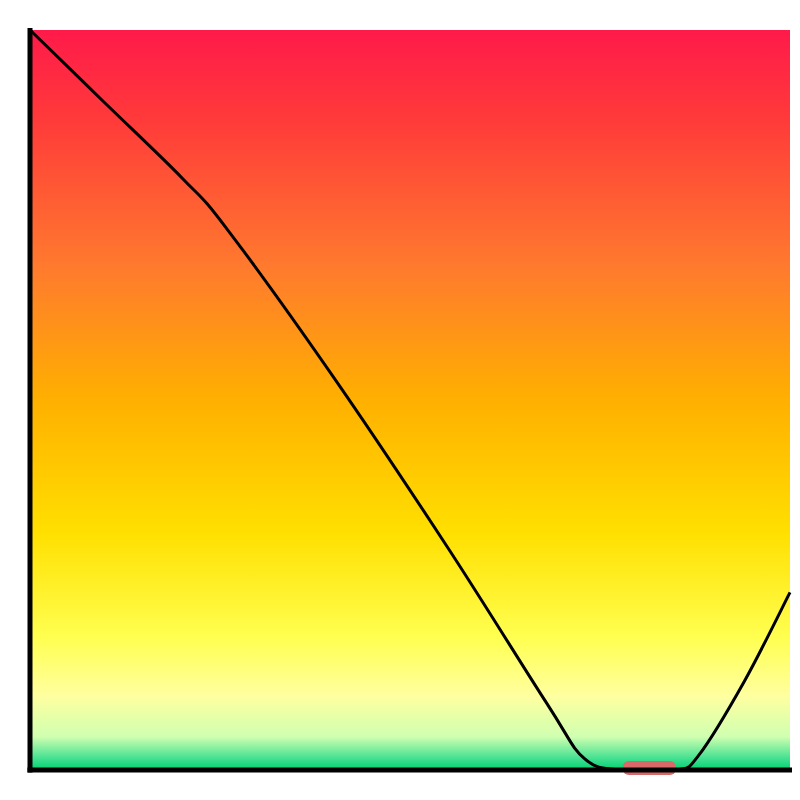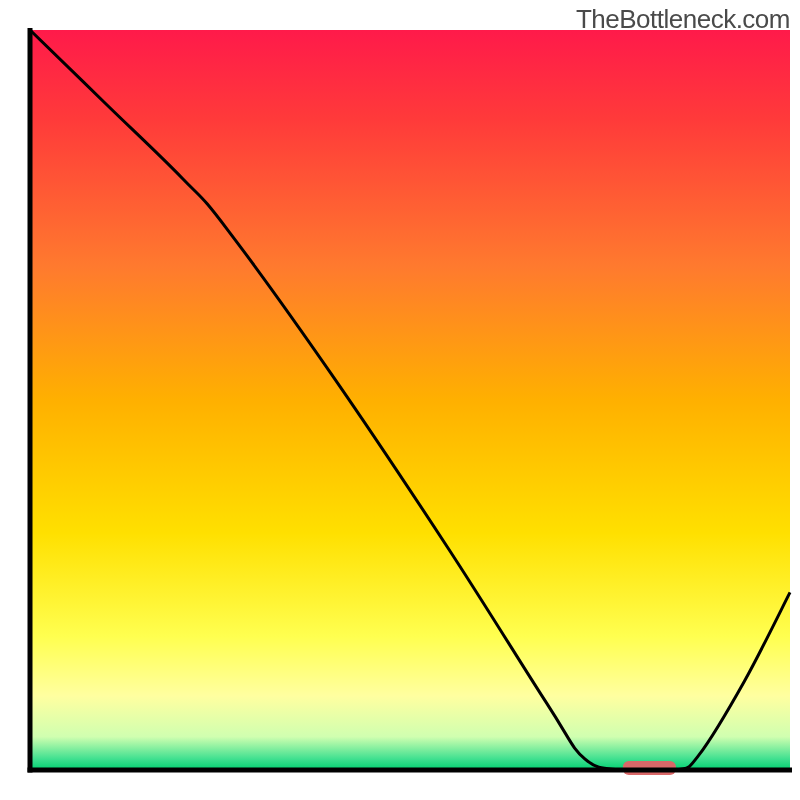--- a/index.html
+++ b/index.html
@@ -26,21 +26,20 @@
     z-index: 5;
   }
   svg {
     display: block;
   }
 </style>
 </head>
 <body>
 
 <div class="chart-container">
-  <div class="watermark">TheBottleneck.com</div>
   <svg id="chart-svg" width="800" height="800" viewBox="0 0 800 800">
     <defs>
       <linearGradient id="bg-grad" x1="0" y1="0" x2="0" y2="1">
           <stop offset="0%" stop-color="#ff1a4a"></stop>
           <stop offset="12%" stop-color="#ff3a3a"></stop>
           <stop offset="32%" stop-color="#ff7a2e"></stop>
           <stop offset="50%" stop-color="#ffb000"></stop>
           <stop offset="68%" stop-color="#ffe000"></stop>
           <stop offset="82%" stop-color="#ffff50"></stop>
           <stop offset="90%" stop-color="#ffffa0"></stop>

